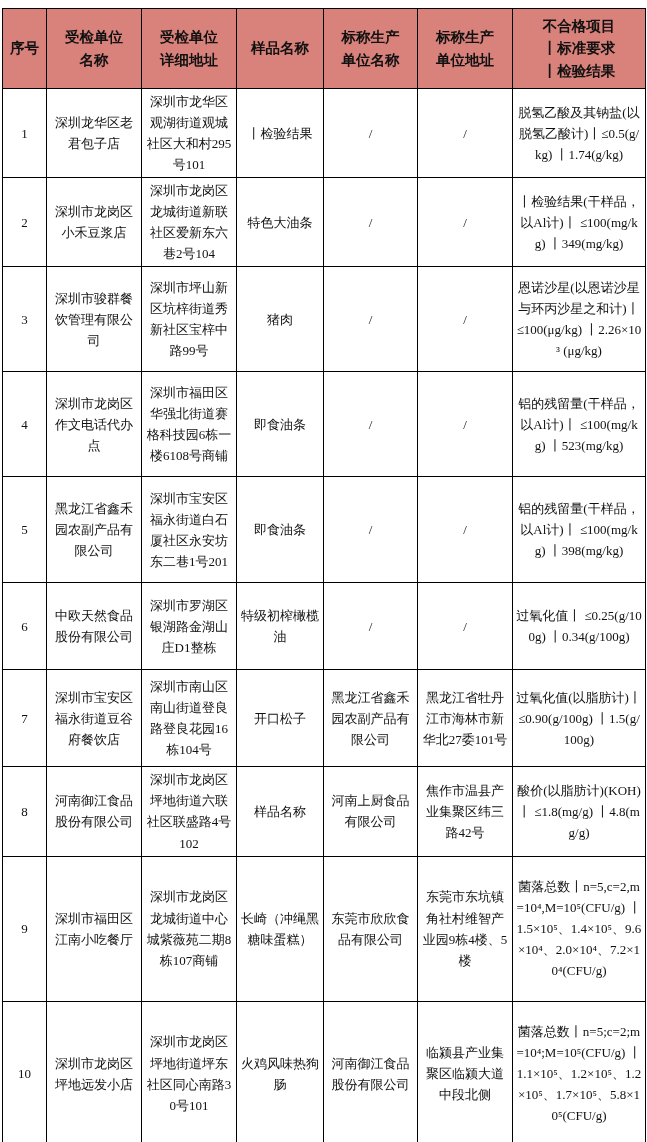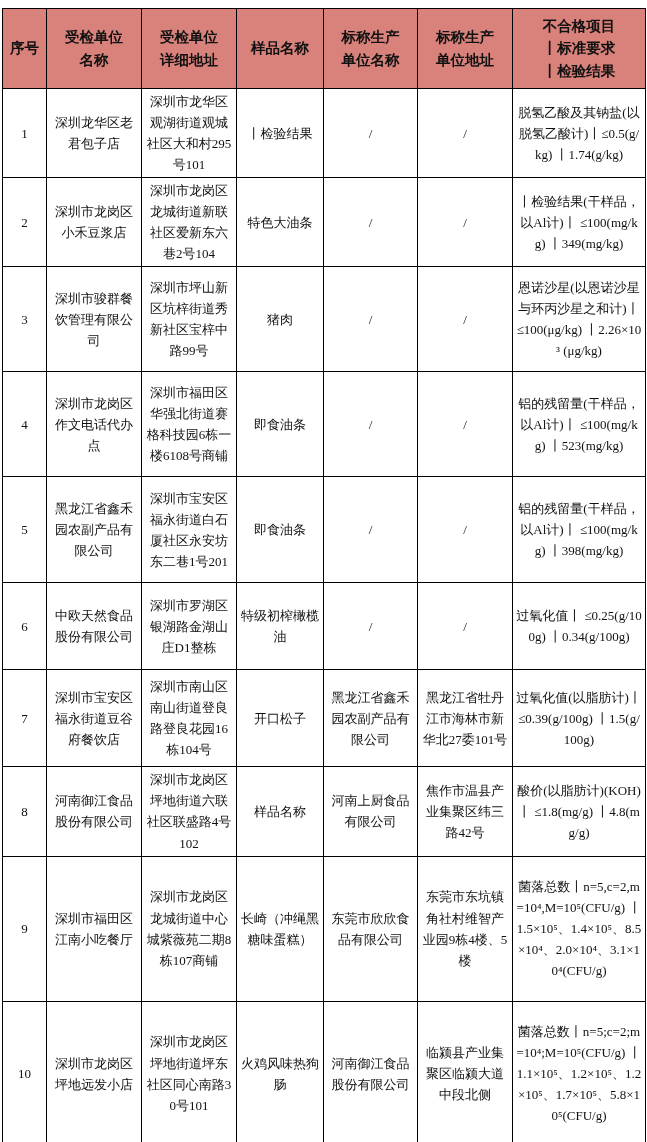--- a/index.html
+++ b/index.html
@@ -138,39 +138,39 @@
         <td>/</td>
         <td class="c-result">过氧化值丨 ≤0.25(g/100g) 丨0.34(g/100g)</td>
       </tr>
       <tr style="height:97px;">
         <td class="c-no">7</td>
         <td>深圳市宝安区福永街道豆谷府餐饮店</td>
         <td>深圳市南山区南山街道登良路登良花园16栋104号</td>
         <td>开口松子</td>
         <td>黑龙江省鑫禾园农副产品有限公司</td>
         <td>黑龙江省牡丹江市海林市新华北27委101号</td>
-        <td class="c-result">过氧化值(以脂肪计)丨 ≤0.39(g/100g) 丨1.5(g/100g)</td>
+        <td class="c-result">过氧化值(以脂肪计)丨 ≤0.90(g/100g) 丨1.5(g/100g)</td>
       </tr>
       <tr style="height:88px;">
         <td class="c-no">8</td>
         <td>河南御江食品股份有限公司</td>
         <td>深圳市龙岗区坪地街道六联社区联盛路4号102</td>
         <td>样品名称</td>
         <td>河南上厨食品有限公司</td>
         <td>焦作市温县产业集聚区纬三路42号</td>
         <td class="c-result">酸价(以脂肪计)(KOH)丨 ≤1.8(mg/g) 丨4.8(mg/g)</td>
       </tr>
       <tr style="height:145px;">
         <td class="c-no">9</td>
         <td>深圳市福田区江南小吃餐厅</td>
         <td>深圳市龙岗区龙城街道中心城紫薇苑二期8栋107商铺</td>
         <td>长崎（冲绳黑糖味蛋糕）</td>
         <td>东莞市欣欣食品有限公司</td>
         <td>东莞市东坑镇角社村维智产业园9栋4楼、5楼</td>
-        <td class="c-result">菌落总数丨n=5,c=2,m=10⁴,M=10⁵(CFU/g) 丨1.5×10⁵、1.4×10⁵、8.5×10⁴、2.0×10⁴、3.1×10⁴(CFU/g)</td>
+        <td class="c-result">菌落总数丨n=5,c=2,m=10⁴,M=10⁵(CFU/g) 丨1.5×10⁵、1.4×10⁵、9.6×10⁴、2.0×10⁴、7.2×10⁴(CFU/g)</td>
       </tr>
       <tr style="height:145px;">
         <td class="c-no">10</td>
         <td>深圳市龙岗区坪地远发小店</td>
         <td>深圳市龙岗区坪地街道坪东社区同心南路30号101</td>
         <td>火鸡风味热狗肠</td>
         <td>河南御江食品股份有限公司</td>
         <td>临颍县产业集聚区临颍大道中段北侧</td>
         <td class="c-result">菌落总数丨n=5;c=2;m=10⁴;M=10⁵(CFU/g) 丨1.1×10⁵、1.2×10⁵、1.2×10⁵、1.7×10⁵、5.8×10⁵(CFU/g)</td>
       </tr>

